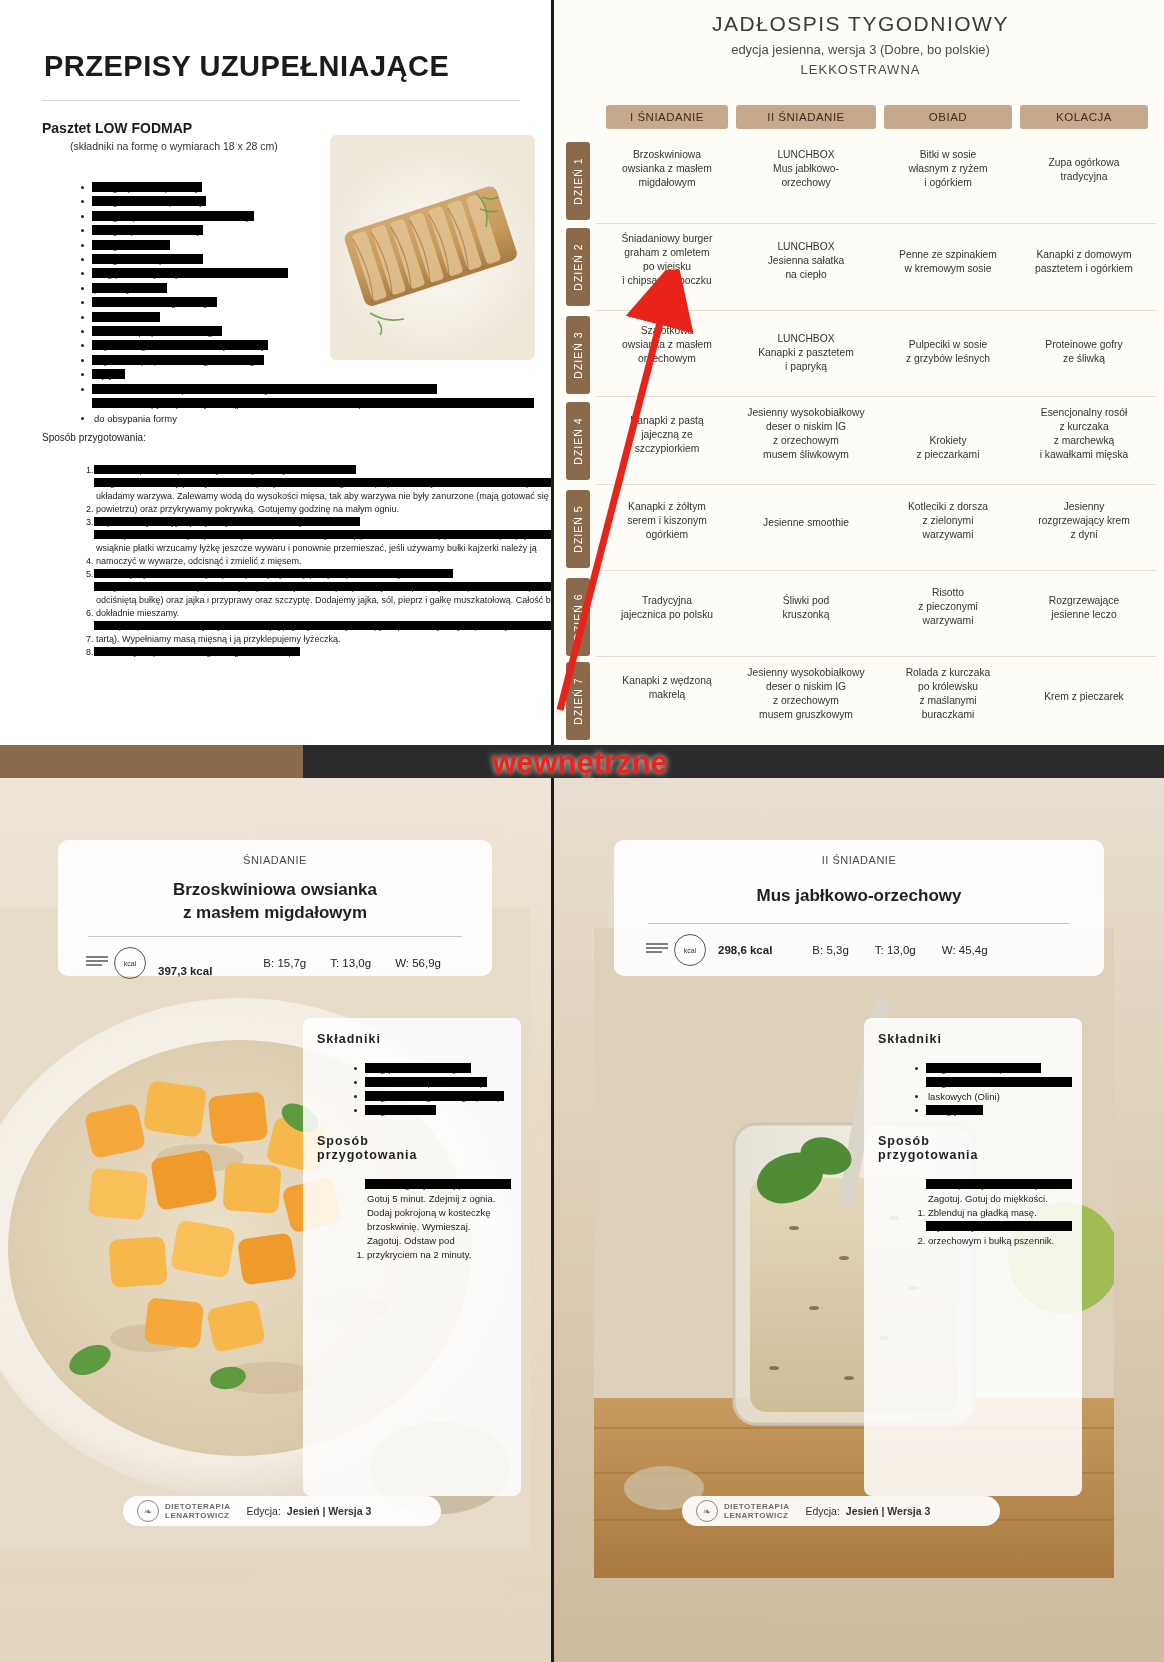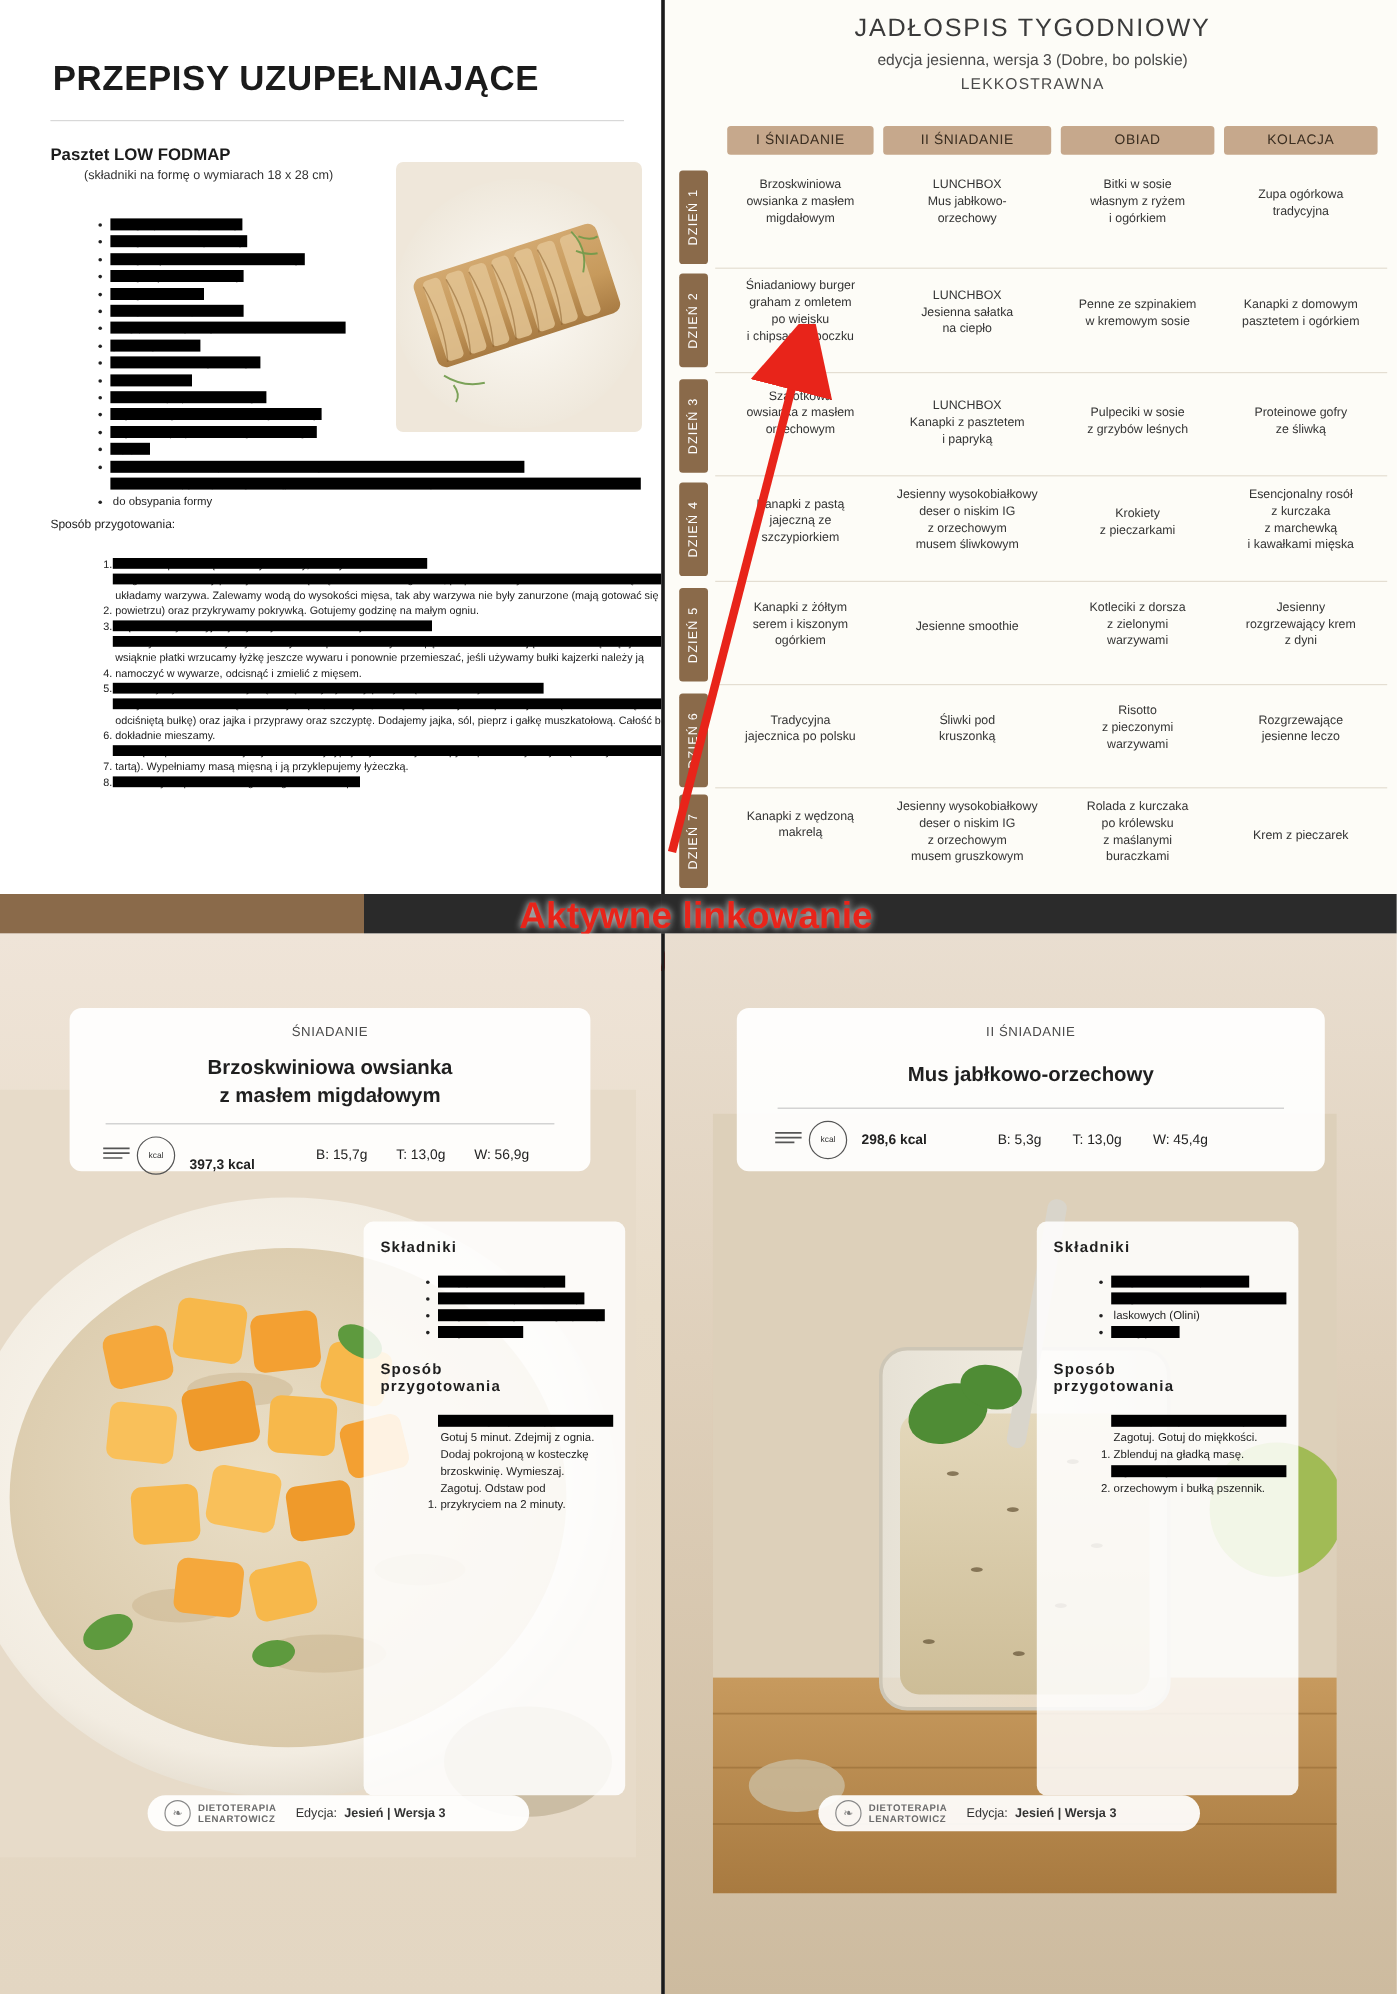--- a/index.html
+++ b/index.html
@@ -278,21 +278,21 @@
   <div class="daylabel" style="top:402px;">
       <span>DZIEŃ 4</span>
     </div>
   <div class="cell" style="left:52px;top:414px;width:122px;white-space:pre-line;">Kanapki z pastą
 jajeczną ze
 szczypiorkiem</div>
   <div class="cell" style="left:182px;top:406px;width:140px;white-space:pre-line;">Jesienny wysokobiałkowy
 deser o niskim IG
 z orzechowym
 musem śliwkowym</div>
-  <div class="cell" style="left:330px;top:422px;width:128px;white-space:pre-line;">Krokiety
+  <div class="cell" style="left:330px;top:434px;width:128px;white-space:pre-line;">Krokiety
 z pieczarkami</div>
   <div class="cell" style="left:466px;top:406px;width:128px;white-space:pre-line;">Esencjonalny rosół
 z kurczaka
 z marchewką
 i kawałkami mięska</div>
   <div class="rowline" style="top:484px;"></div>
 
   <div class="daylabel" style="top:490px;">
       <span>DZIEŃ 5</span>
     </div>
@@ -335,21 +335,20 @@
 po królewsku
 z maślanymi
 buraczkami</div>
   <div class="cell" style="left:466px;top:690px;width:128px;white-space:pre-line;">Krem z pieczarek</div>
 </div>
 
 <div class="strip"></div>
 <div style="position:absolute;left:551px;top:745px;width:613px;height:33px;background:#2b2b2b;"></div>
 
 <div class="annot">
-  <div>Aktywne linkowanie</div>
   <div>wewnętrzne</div>
 </div>
 
 <svg style="position:absolute;left:530px;top:270px;width:200px;height:460px;pointer-events:none;">
   <defs>
     <marker id="ah" markerWidth="10" markerHeight="10" refX="6" refY="5" orient="auto">
       <path d="M0,0 L10,5 L0,10 z" fill="#e8241a"></path>
     </marker>
   </defs>
   <line x1="30" y1="440" x2="140" y2="14" stroke="#e8241a" stroke-width="7" marker-end="url(#ah)"></line>
@@ -517,21 +516,21 @@
     <div class="macros" style="margin:10px 30px 0 30px;">
       <div style="display:flex;align-items:center;width:30px;">
         <svg width="26" height="16" viewBox="0 0 26 16">
             <path d="M2 2h22M2 6h22M2 10h16" stroke="#555" stroke-width="1.4" fill="none"></path>
           </svg>
       </div>
       <div class="kcal-badge">
           <span>kcal</span>
         </div>
       <div style="margin-left:12px;font-weight:bold;">298,6 kcal</div>
-      <div style="margin-left:59px;">B: 5,3g</div>
+      <div style="margin-left:40px;">B: 5,3g</div>
       <div style="margin-left:26px;">T: 13,0g</div>
       <div style="margin-left:26px;">W: 45,4g</div>
     </div>
   </div>
 
   <div class="panel" style="left:310px;top:240px;width:190px;height:450px;padding:14px 14px;">
     <h4>Składniki</h4>
     <ul>
       <li><span class="redact">40 g masła bułki pszennik</span></li>
       <li><span class="redact">10 g masła z orzechów laskowych (Olini)</span></li>

